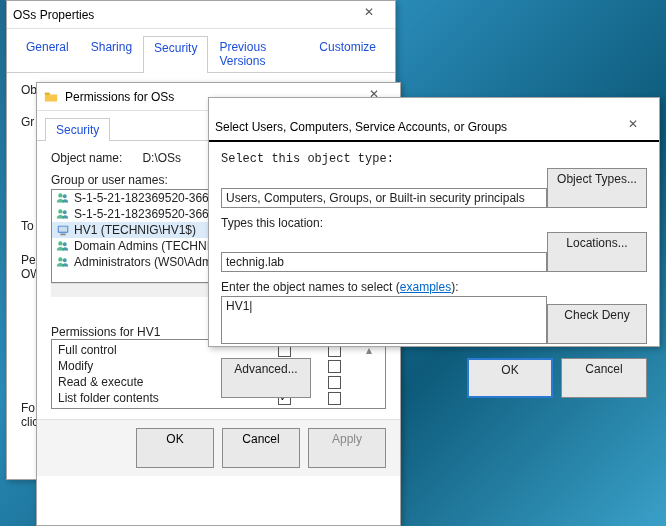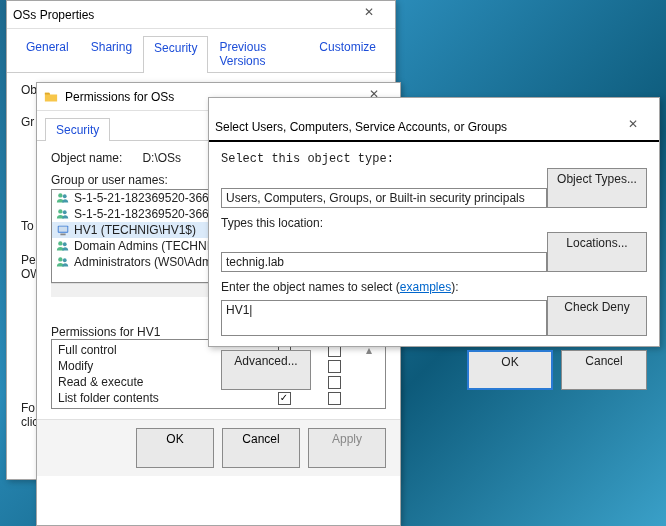--- a/index.html
+++ b/index.html
@@ -9,21 +9,21 @@
   .titlebar .ticon { width: 16px; height: 16px; margin-right: 6px; display:inline-flex; align-items:center; justify-content:center;}
   .titlebar .title { flex: 1; color: #000; }
   .titlebar .close { width: 40px; height: 20px; text-align: center; color: #555; cursor: default; }
   .tabstrip { display: flex; padding: 6px 8px 0 8px; border-bottom: 1px solid #ccc; }
   .tab { padding: 4px 10px; border: 1px solid transparent; border-bottom: none; color: #1d4ed8; cursor: default; }
   .tab.active { border-color: #ccc; background: #fff; position: relative; top: 1px; }
   .body { padding: 10px 14px; color: #222; }
   .label { margin: 2px 0; font-family: Liberation Mono, monospace; }
   .fieldlabel { margin: 8px 0 2px 0; }
   .textbox { width: 100%; border: 1px solid #888; padding: 2px 4px; background: #fff; height: 20px; }
-  .bigbox { width: 100%; border: 1px solid #888; padding: 2px 4px; background: #fff; height: 36px; overflow: hidden; }
+  .bigbox { width: 100%; border: 1px solid #888; padding: 2px 4px; background: #fff; height: 48px; overflow: hidden; }
   .btn { min-width: 78px; height: 40px; border: 1px solid #8a8a8a; background: #e9e9e9; padding: 0 8px; text-align: center; line-height: 20px; cursor: default; }
   .btn.primary { border: 2px solid #2a7ad4; }
   .listbox { border: 1px solid #888; background: #fff; height: 94px; overflow: hidden; position: relative; }
   .listrow { display: flex; align-items: center; padding: 1px 4px; gap: 4px; }
   .listrow.selected { background: #dbeaf9; }
   .scrollbar-v { position: absolute; right: 0; top: 0; bottom: 0; width: 16px; background: #f0f0f0; border-left: 1px solid #ddd; }
   .scrollbar-h { height: 14px; background: #f0f0f0; border-top: 1px solid #ddd; }
   .permtable { border: 1px solid #888; background: #fff; padding: 2px 0; }
   .permhead, .permrow { display: grid; grid-template-columns: 1fr 50px 50px 20px; align-items: center; padding: 1px 6px; }
   .chk { width: 13px; height: 13px; border: 1px solid #555; background: #fff; margin: 0 auto; display: flex; align-items:center; justify-content:center; font-size:10px; line-height:10px;}

